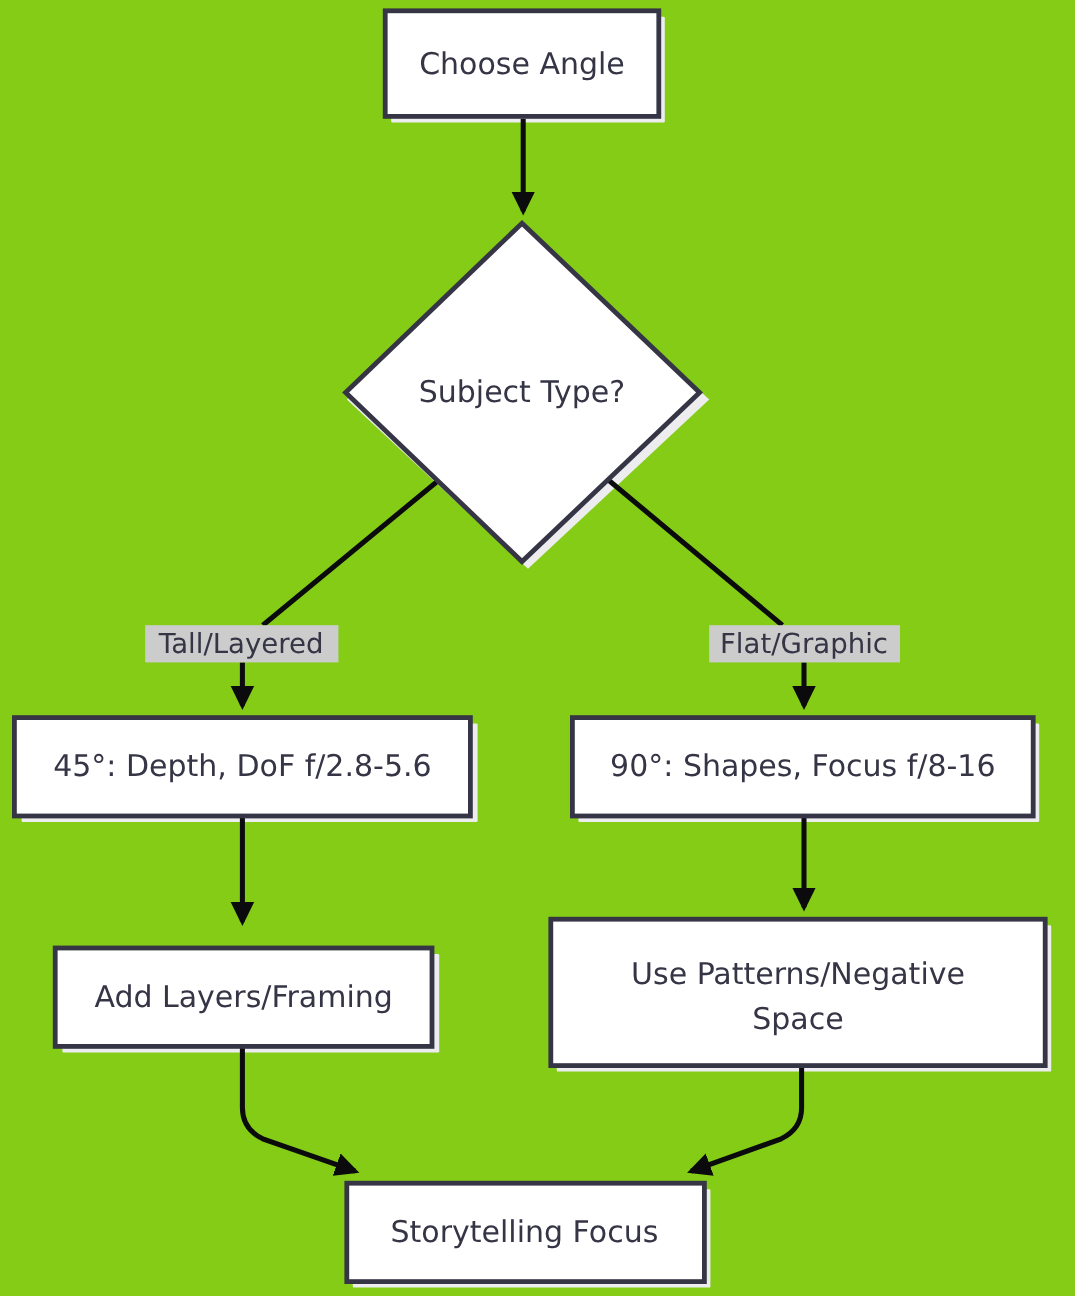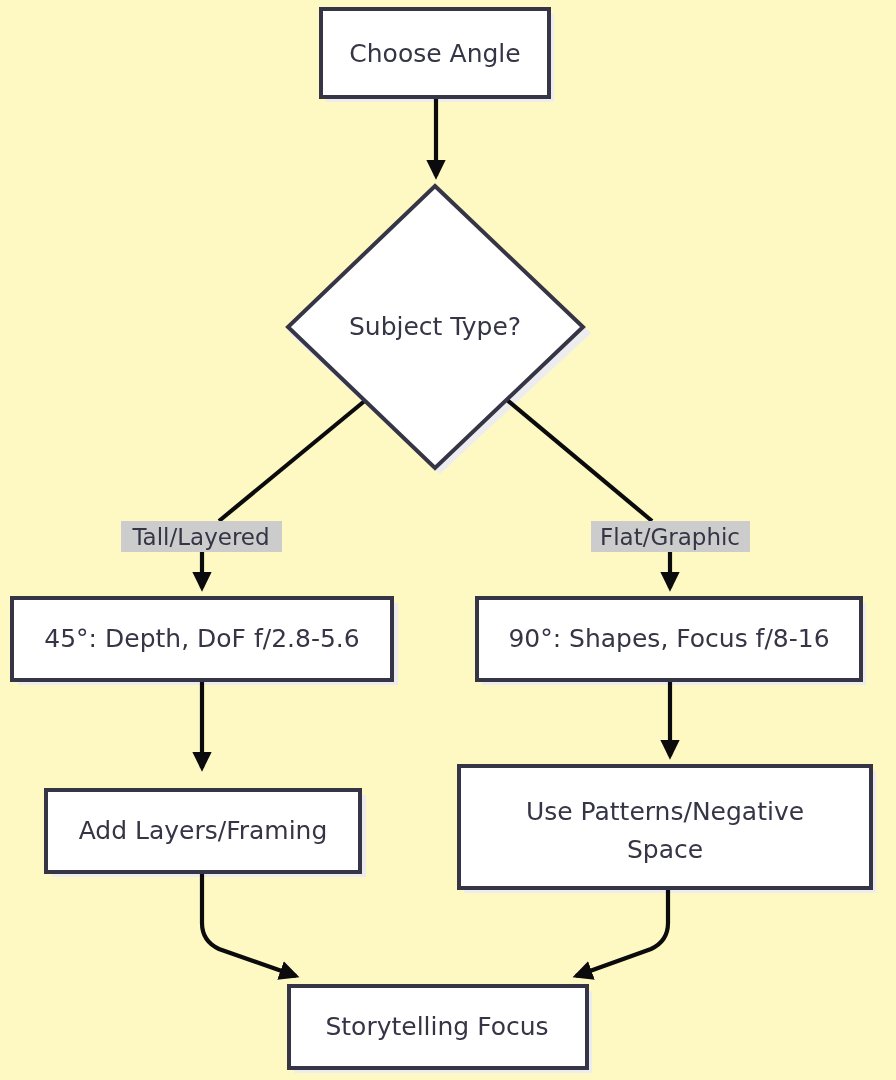--- a/index.html
+++ b/index.html
@@ -10,21 +10,21 @@
   body {
     width: 896px;
     height: 1080px;
     overflow: hidden;
     font-family: "DejaVu Sans", sans-serif;
   }
   #flow-root {
     position: relative;
     width: 896px;
     height: 1080px;
-    background: #fef9c3;
+    background: #84cc16;
   }
   svg#flow-svg {
     display: block;
     width: 896px;
     height: 1080px;
   }
   .node-shape {
     fill: #ffffff;
     stroke: #353546;
     stroke-width: 4;

